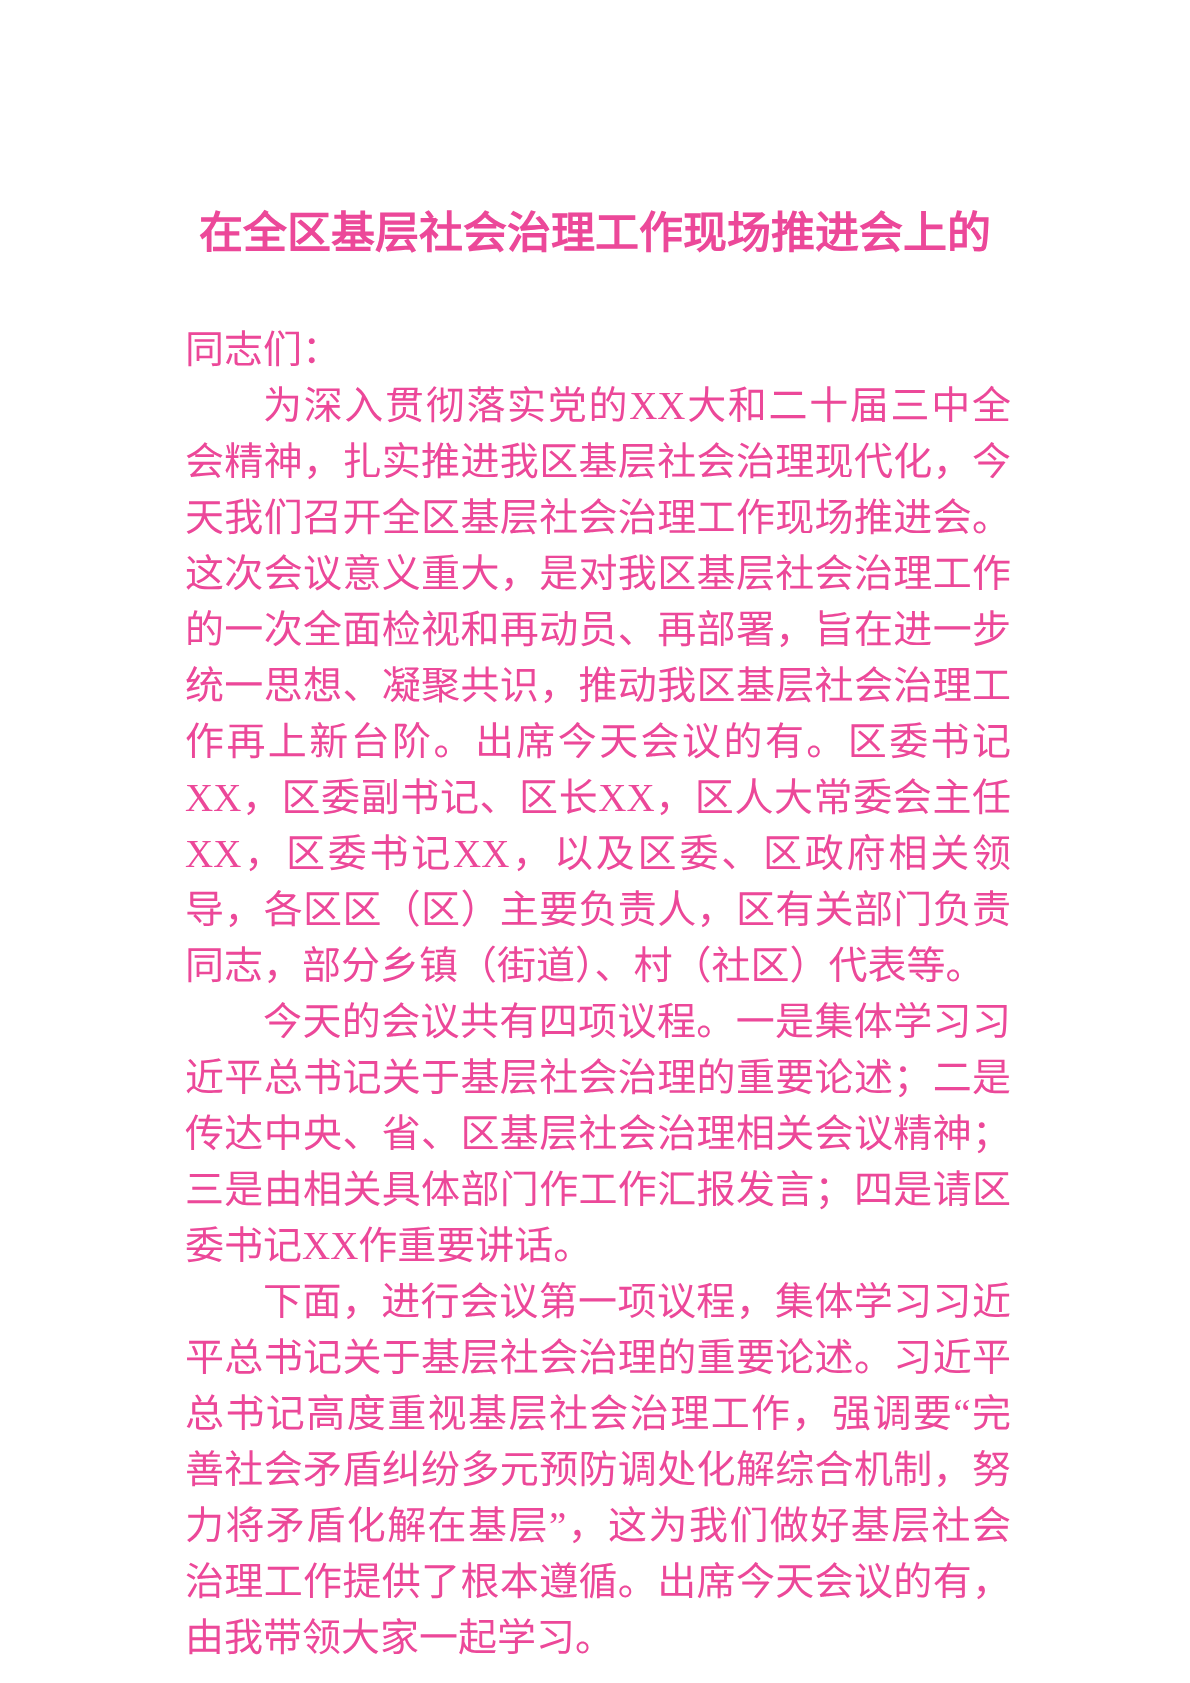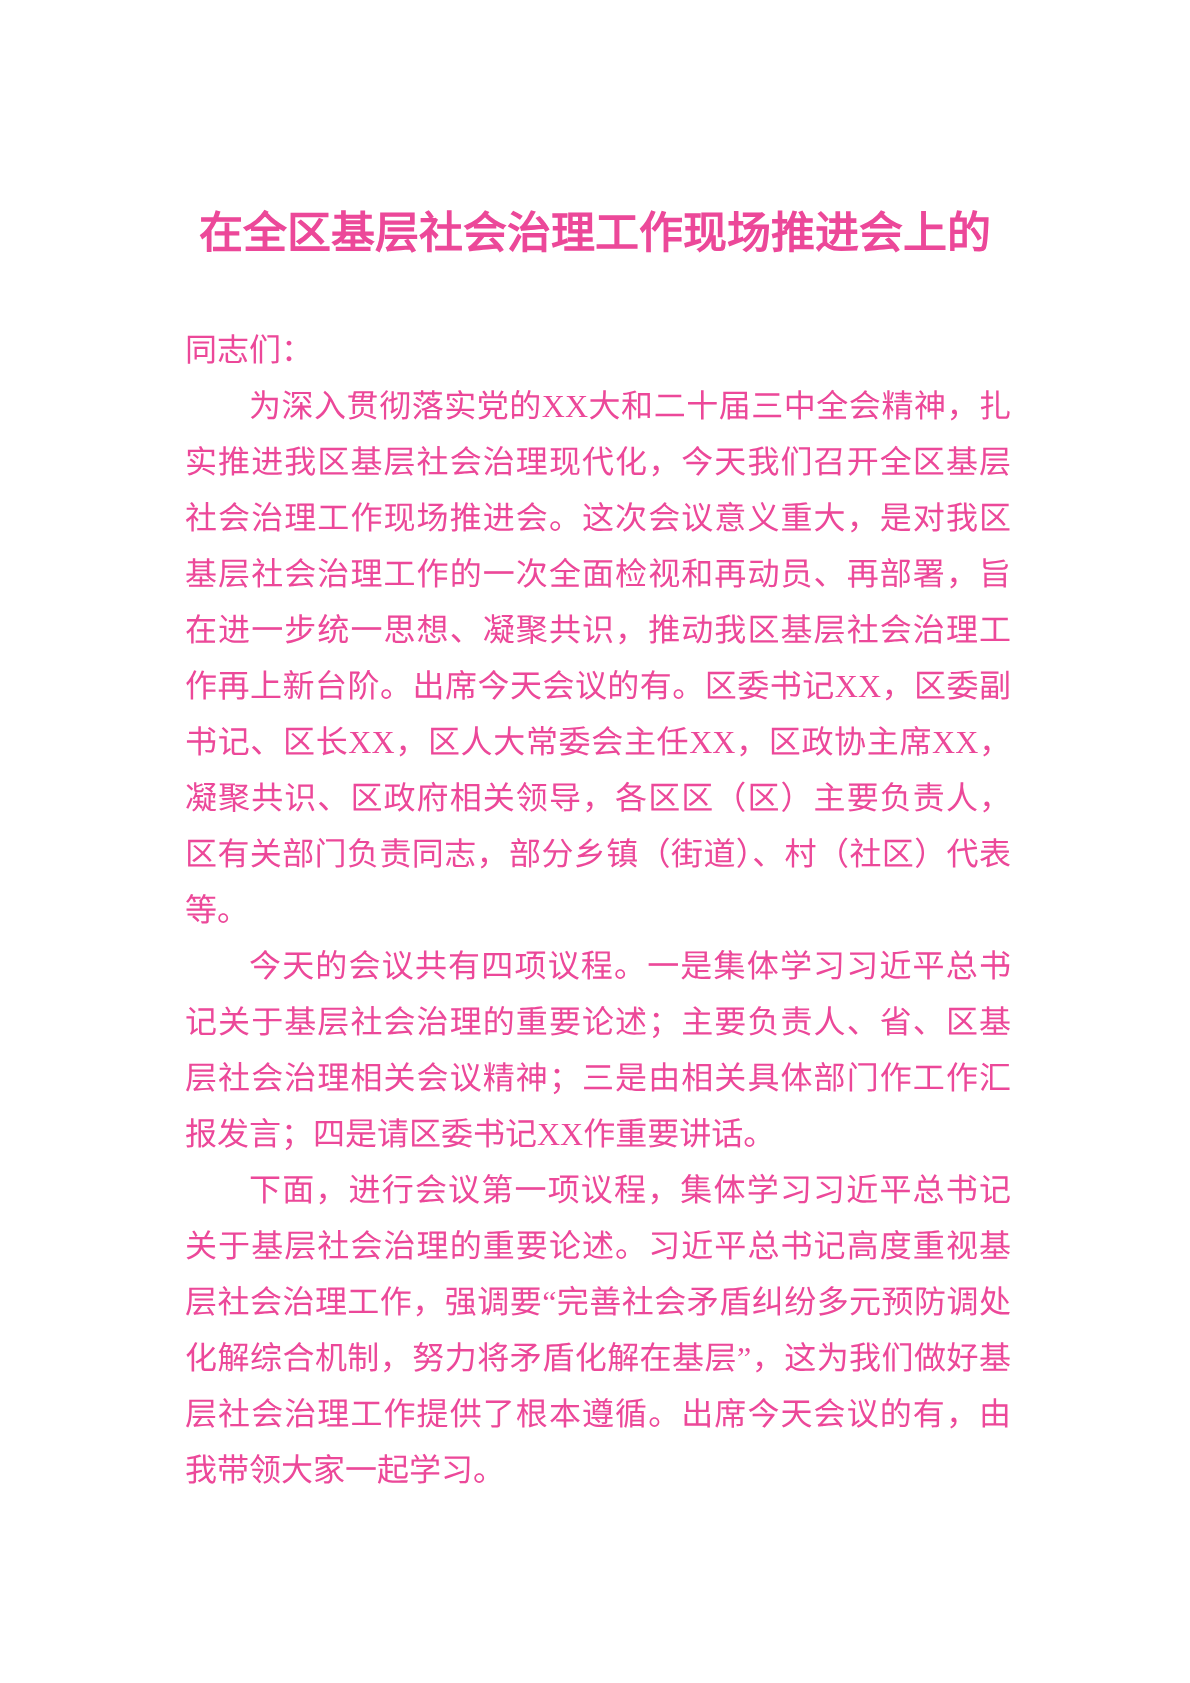--- a/index.html
+++ b/index.html
@@ -25,21 +25,21 @@
     font-weight: bold;
     line-height: 95px;
     letter-spacing: 0;
   }
   .doc-title .t-line {
     display: block;
   }
   .doc-body {
     margin: 41px 179px 0 185px; 
     width: 826px;
-    font-size: 32px;
+    font-size: 39px;
     line-height: 56px;
     text-align: justify;
     text-justify: inter-character;
   }
   .doc-body p {
     margin: 0;
     padding: 0;
   }
   .doc-body p.indent {
     text-indent: 2em;
@@ -48,17 +48,17 @@
 </head>
 <body>
 
 <div class="page">
   <h1 class="doc-title">
     <span class="t-line">在全区基层社会治理工作现场推进会上的</span>
   </h1>
 
   <div class="doc-body">
     <p>同志们：</p>
-    <p class="indent">为深入贯彻落实党的XX大和二十届三中全会精神，扎实推进我区基层社会治理现代化，今天我们召开全区基层社会治理工作现场推进会。这次会议意义重大，是对我区基层社会治理工作的一次全面检视和再动员、再部署，旨在进一步统一思想、凝聚共识，推动我区基层社会治理工作再上新台阶。出席今天会议的有。区委书记XX，区委副书记、区长XX，区人大常委会主任XX，区政协主席XX，凝聚共识、区政府相关领导，各区区（区）主要负责人，区有关部门负责同志，部分乡镇（街道）、村（社区）代表等。</p>
-    <p class="indent">今天的会议共有四项议程。一是集体学习习近平总书记关于基层社会治理的重要论述；主要负责人、省、区基层社会治理相关会议精神；三是由相关具体部门作工作汇报发言；四是请区委书记XX作重要讲话。</p>
+    <p class="indent">为深入贯彻落实党的XX大和二十届三中全会精神，扎实推进我区基层社会治理现代化，今天我们召开全区基层社会治理工作现场推进会。这次会议意义重大，是对我区基层社会治理工作的一次全面检视和再动员、再部署，旨在进一步统一思想、凝聚共识，推动我区基层社会治理工作再上新台阶。出席今天会议的有。区委书记XX，区委副书记、区长XX，区人大常委会主任XX，区委书记XX，以及区委、区政府相关领导，各区区（区）主要负责人，区有关部门负责同志，部分乡镇（街道）、村（社区）代表等。</p>
+    <p class="indent">今天的会议共有四项议程。一是集体学习习近平总书记关于基层社会治理的重要论述；二是传达中央、省、区基层社会治理相关会议精神；三是由相关具体部门作工作汇报发言；四是请区委书记XX作重要讲话。</p>
     <p class="indent">下面，进行会议第一项议程，集体学习习近平总书记关于基层社会治理的重要论述。习近平总书记高度重视基层社会治理工作，强调要“完善社会矛盾纠纷多元预防调处化解综合机制，努力将矛盾化解在基层”，这为我们做好基层社会治理工作提供了根本遵循。出席今天会议的有，由我带领大家一起学习。</p>
   </div>
 </div>
 
 </body></html>

